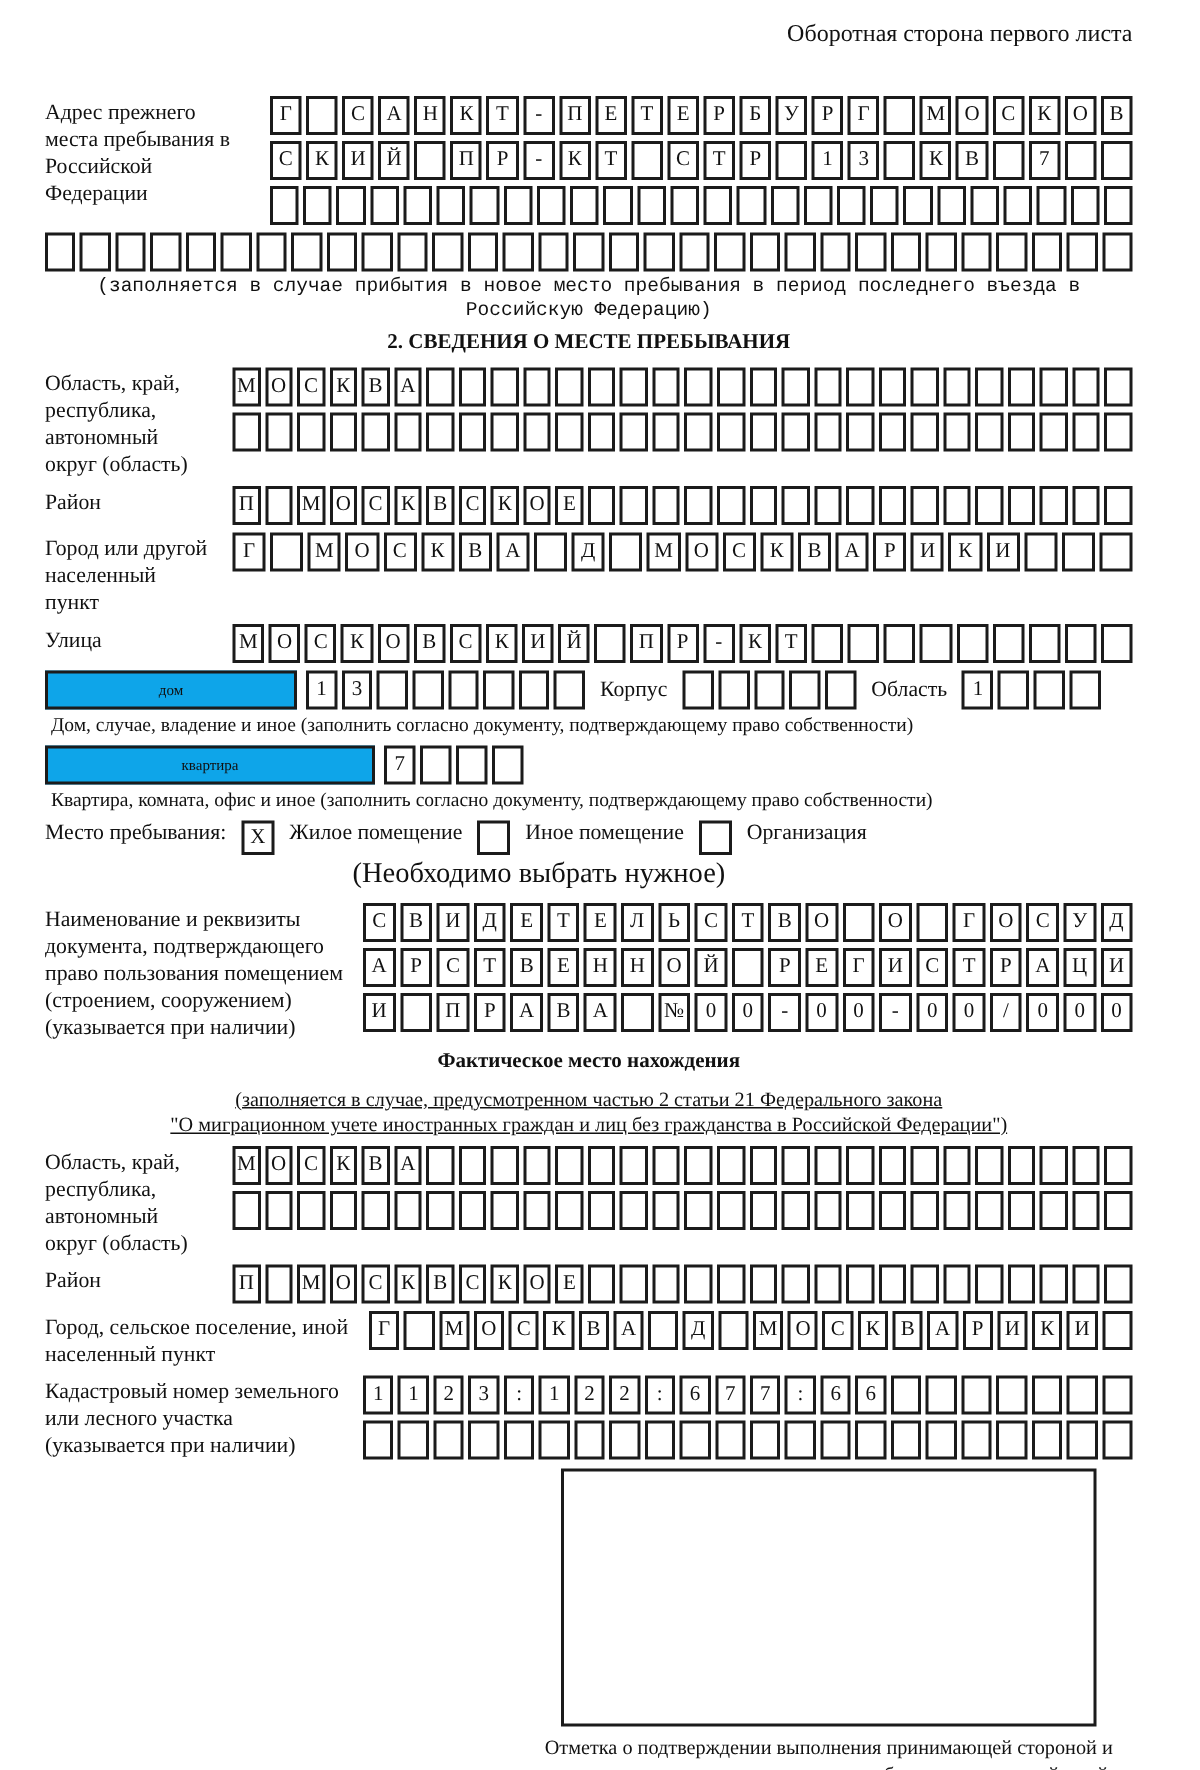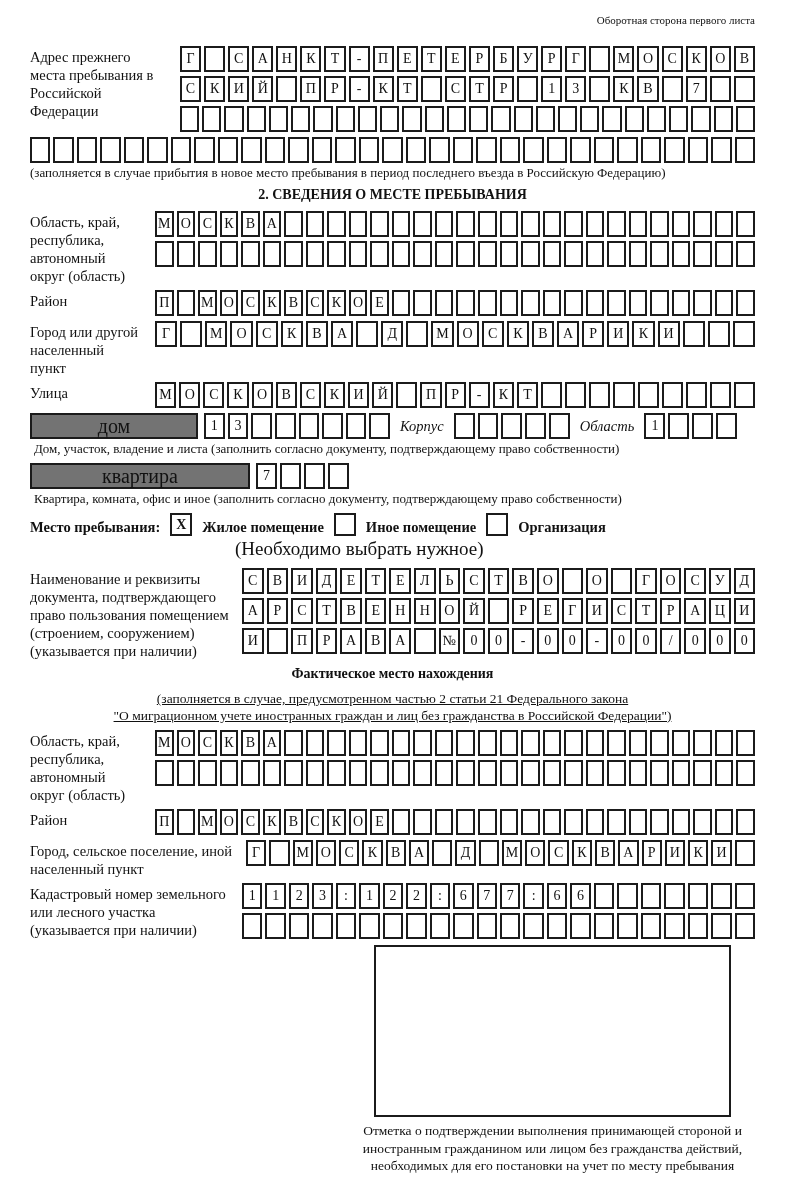--- a/index.html
+++ b/index.html
@@ -6,21 +6,21 @@
   html, body { margin: 0; padding: 0; }
   body {
     width: 800px; height: 1180px;
     background: #ffffff;
     color: #111;
     font-family: "Liberation Serif", "DejaVu Serif", serif;
     overflow: hidden;
   }
   .page { padding: 14px 45px 0 30px; width: 800px; }
 
-  .header-note { text-align: right; font-size: 11px; margin-bottom: 20px; }
+  .header-note { text-align: right; font-size: 16px; margin-bottom: 32px; }
 
   .field { display: flex; align-items: flex-start; margin-bottom: 5px; }
   .label { font-size: 14.5px; line-height: 18px; padding-top: 2px; flex: 0 0 auto; padding-right: 12px; }
   .rows { flex: 1 1 auto; display: flex; flex-direction: column; gap: 4px; min-width: 0; }
 
   .boxrow { display: flex; gap: 3px; width: 100%; }
   .cell {
     flex: 1 1 0; min-width: 0;
     height: 26px;
     border: 2px solid #1b1b1b;
@@ -31,39 +31,39 @@
 
   .f-s1 .label { width: 150px; }
   .f-s2 .label { width: 125px; }
   .f-doc .label { width: 212px; }
   .f-s3city .label { width: 216px; }
   .f-cad .label { width: 212px; }
 
   .fullrow { margin: 4px 0 2px 0; }
 
   .note { font-size: 13px; line-height: 16px; }
-  .note.center { text-align: left; }
+  .note.center { text-align: center; font-family: Liberation Mono, monospace; }
   .note.indent { margin: 1px 0 6px 4px; }
 
   .sec-title { text-align: center; font-weight: bold; font-size: 14px; margin: 6px 0 8px 0; }
 
   .house-line { display: flex; align-items: center; gap: 6px; margin-bottom: 2px; }
   .typebox {
     border: 2px solid #1b1b1b; height: 26px;
     display: flex; align-items: center; justify-content: center;
-    font-size: 20px; background: #737373;
+    font-size: 10px; background: #0ea5e9;
   }
   .typebox.house { width: 168px; }
   .typebox.flat  { width: 220px; }
-  .inline-lbl { font-size: 14.5px; white-space: nowrap; padding: 0 4px; font-style: italic; }
+  .inline-lbl { font-size: 14.5px; white-space: nowrap; padding: 0 4px; }
   .w185 { width: 186px; flex: 0 0 auto; }
   .w115 { width: 116px; flex: 0 0 auto; }
   .w92  { width: 93px;  flex: 0 0 auto; }
 
-  .stay-line { display: flex; align-items: flex-end; gap: 10px; margin: 4px 0 0 0; font-weight: bold; }
+  .stay-line { display: flex; align-items: flex-start; gap: 10px; margin: 4px 0 0 0; }
   .stay-line .lbl { font-size: 14.5px; }
   .cb {
     width: 22px; height: 23px; flex: 0 0 auto;
     border: 2px solid #1b1b1b; background: #fff;
     display: flex; align-items: center; justify-content: center;
     font-size: 14px;
   }
   .stay-note { font-size: 19px; margin: 2px 0 8px 205px; }
 
   .fact-note { font-size: 13.5px; line-height: 17px; text-align: center; text-decoration: underline; }
@@ -390,21 +390,21 @@
         <div class="cell"></div>
       </div>
     <div class="inline-lbl">Область</div>
     <div class="boxrow w92">
         <div class="cell">1</div>
         <div class="cell"></div>
         <div class="cell"></div>
         <div class="cell"></div>
       </div>
   </div>
-  <div class="note indent">Дом, участок, владение и листа (заполнить согласно документу, подтверждающему право собственности)</div>
+  <div class="note indent">Дом, случае, владение и иное (заполнить согласно документу, подтверждающему право собственности)</div>
 
   <div class="house-line">
     <div class="typebox flat">квартира</div>
     <div class="boxrow w92">
         <div class="cell">7</div>
         <div class="cell"></div>
         <div class="cell"></div>
         <div class="cell"></div>
       </div>
   </div>

